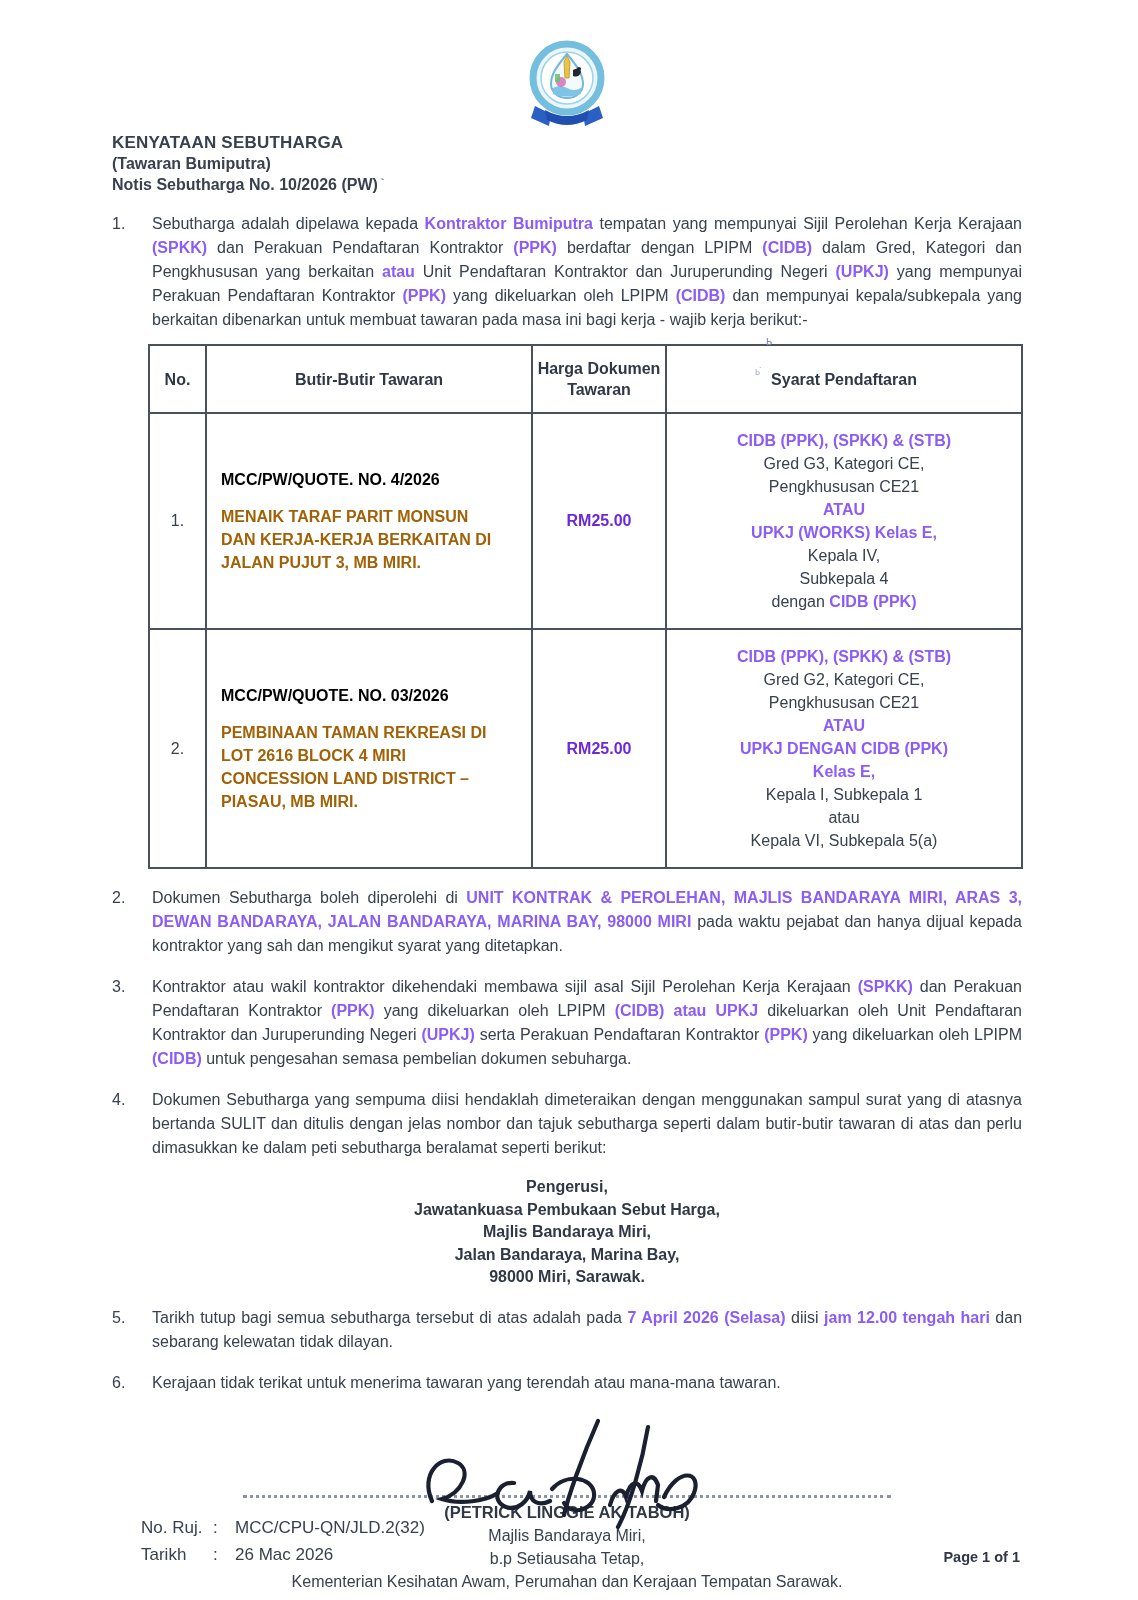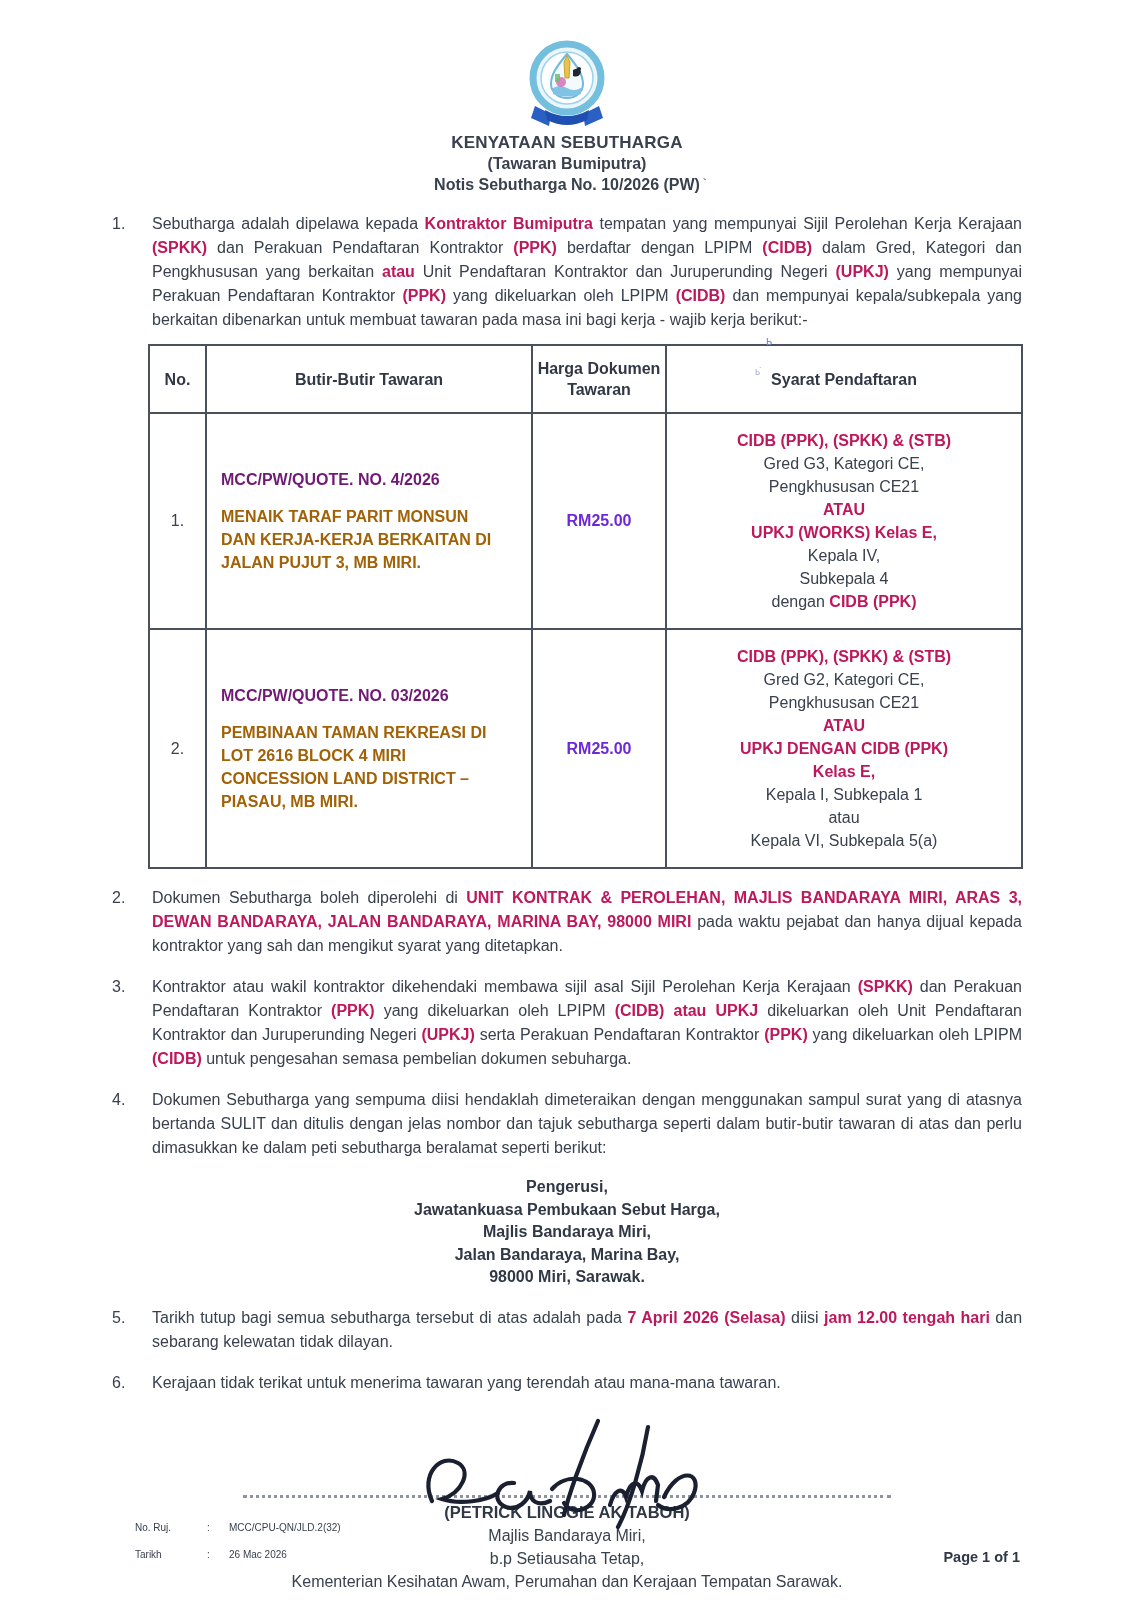--- a/index.html
+++ b/index.html
@@ -2,25 +2,25 @@
 <html><head>
 <meta charset="utf-8">
 <style>
   html,body{margin:0;padding:0;background:#e8e8e8;}
   .page{
     width:1138px;height:1600px;background:#ffffff;position:relative;
     font-family:"Liberation Sans","DejaVu Sans",sans-serif;
     color:#39404e;overflow:hidden;margin:0 auto;
   }
   .content{padding:40px 116px 0 112px;}
-  b,.b{font-weight:bold;color:#be185d;}
+  b,.b{font-weight:bold;color:#8b5cf6;}
 
   
   .crest{display:block;margin:0 auto 4px auto;}
-  .title-block{text-align:center;line-height:21px;}
+  .title-block{text-align:left;line-height:21px;}
   .doc-title{font-weight:bold;font-size:17px;letter-spacing:.2px;}
   .doc-subtitle,.doc-notice{font-weight:bold;font-size:16px;position:relative;display:block;}
   .stray-after-notice{position:absolute;margin-left:3px;top:-2px;font-size:11px;color:#5a6275;}
 
   
   .para{display:flex;margin-top:17px;font-size:16px;line-height:24px;}
   .para .num{width:40px;flex:0 0 40px;}
   .para .ptext{flex:1;text-align:justify;}
 
   
@@ -30,37 +30,37 @@
   .stray-2{top:22px;left:607px;font-size:10px;opacity:.65;}
   table{border-collapse:collapse;width:873px;table-layout:fixed;}
   th,td{border:2px solid #4a505c;vertical-align:middle;}
   th{font-size:16px;font-weight:bold;color:#303745;text-align:center;padding:6px 4px;height:54px;line-height:21px;}
   .col-no{width:57px;}
   .col-butir{width:326px;}
   .col-harga{width:134px;}
   .col-syarat{width:356px;}
   td.c-no{text-align:center;font-size:16px;}
   td.c-butir{padding:10px 28px 10px 14px;font-size:16px;line-height:23px;}
-  td.c-butir .ref{font-weight:bold;color:#701a75;margin-bottom:14px;}
+  td.c-butir .ref{font-weight:bold;color:#000000;margin-bottom:14px;}
   td.c-butir .job{font-weight:bold;color:#a16207;}
   td.c-harga{text-align:center;font-weight:bold;color:#6d28d9;font-size:16px;}
   td.c-syarat{text-align:center;font-size:16px;line-height:23px;padding:15px 6px;}
 
   
   .address-block{margin-top:16px;text-align:center;font-weight:bold;color:#303745;font-size:16px;line-height:22.5px;}
 
   
   .sig-block{margin-top:10px;text-align:center;position:relative;}
   .sig-script{display:block;margin:0 auto -34px auto;position:relative;z-index:2;}
   .sig-line{width:648px;margin:0 auto;border-bottom:3px dotted #8d93a0;height:0;}
   .sig-name{font-weight:bold;color:#303745;font-size:16.5px;margin-top:5px;}
   .sig-lines{font-size:16px;line-height:23px;margin-top:2px;}
 
   
-  .footer-left{position:absolute;left:135px;top:1514px;font-size:10px;line-height:27px;}
+  .footer-left{position:absolute;left:141px;top:1514px;font-size:17px;line-height:27px;}
   .footer-row{display:flex;}
   .footer-row .lbl{width:72px;}
   .footer-row .col{width:22px;text-align:left;}
   .page-number{position:absolute;right:118px;top:1549px;font-weight:bold;color:#303745;font-size:14.5px;}
 </style>
 </head>
 <body>
 
 <div class="page">
   <div class="content">

